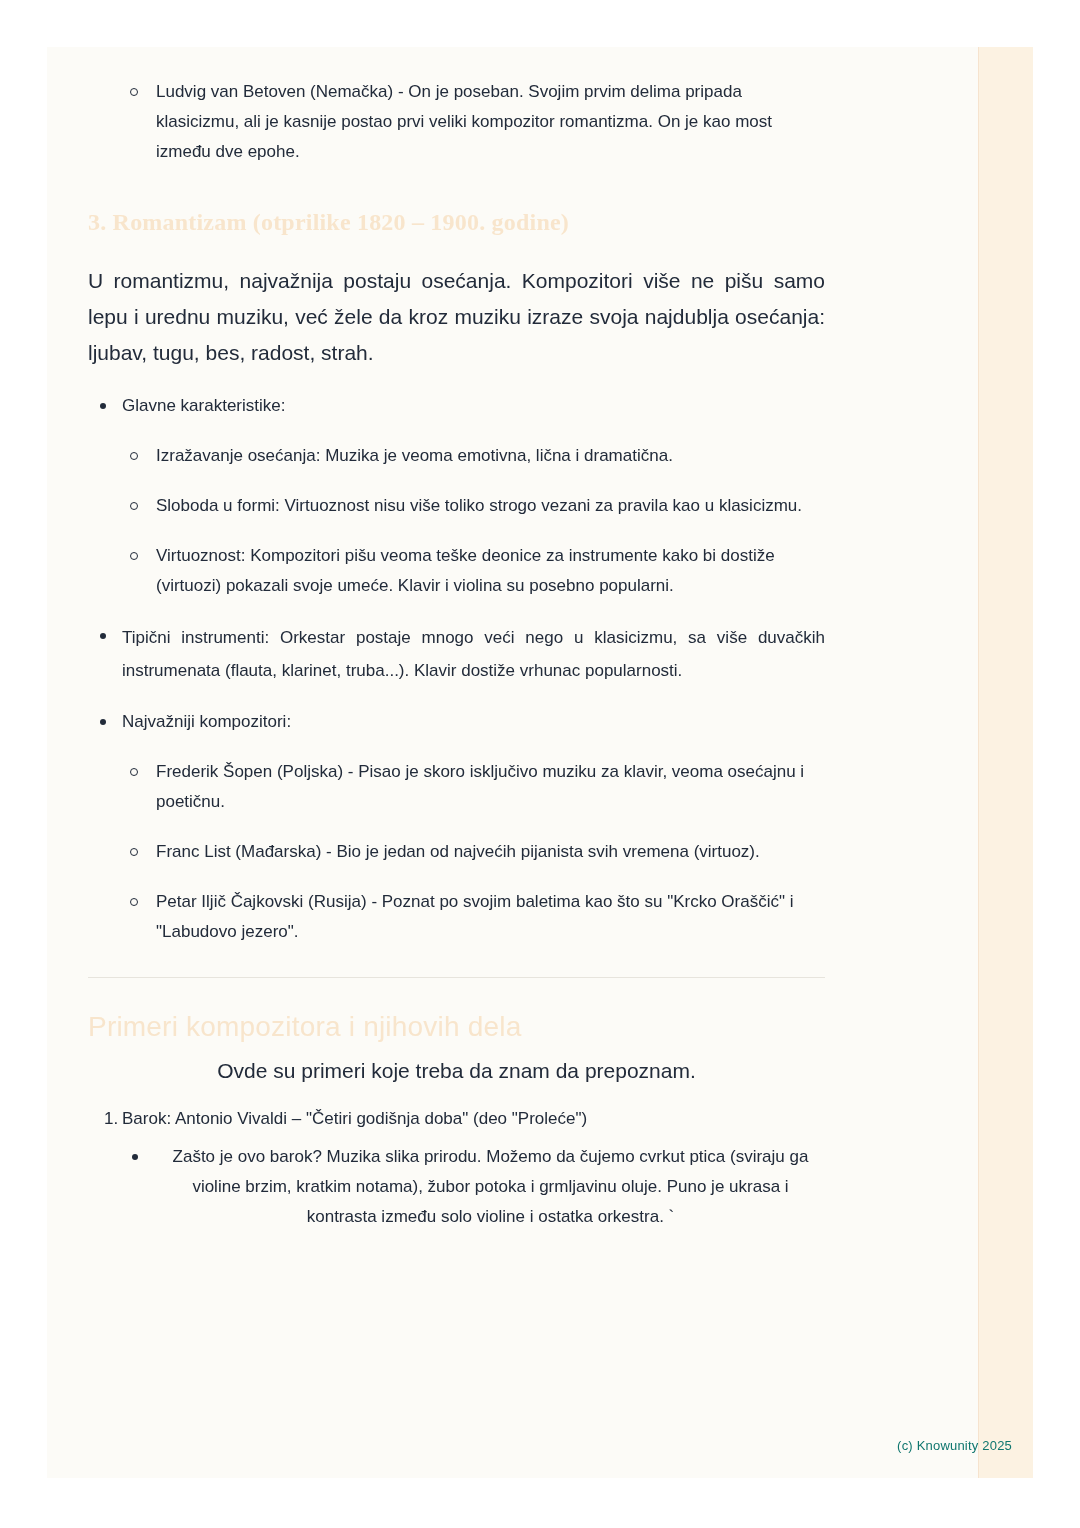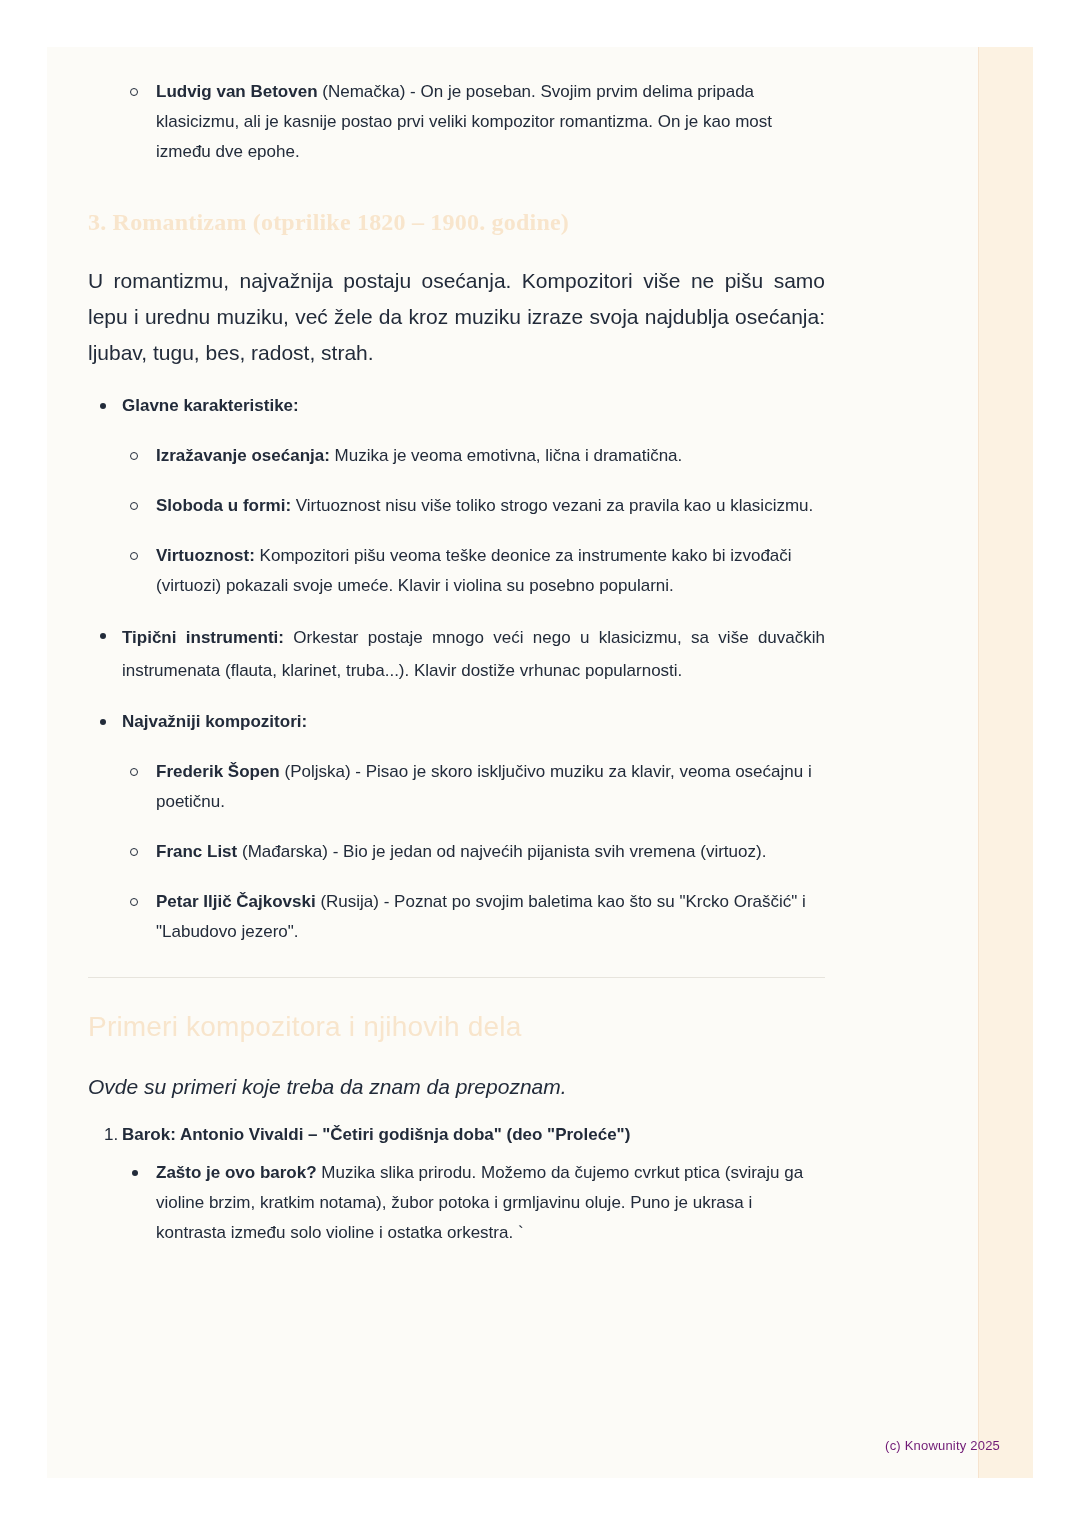--- a/index.html
+++ b/index.html
@@ -11,38 +11,38 @@
     background:#FCFBF7;box-sizing:border-box;
     padding:10px 153px 0 41px;
   }
   .band{
     position:absolute;left:978px;top:47px;width:54px;height:1431px;
     background:#FCF2E2;border-left:1px solid #F6E3CE;
   }
   .h2{font-size:24px;line-height:34px;font-weight:700;color:#F8E5CC;margin:38px 0 0 0;letter-spacing:.2px;font-family:Liberation Serif, serif;}
   .h1{font-size:28px;line-height:38px;font-weight:400;color:#F8E5CC;margin:30px 0 0 0;letter-spacing:.2px;}
   .para{font-size:21px;line-height:36px;text-align:justify;margin:24px 0 0 0;}
-  .para.nojust{text-align:left;line-height:30px;margin-top:26px;font-style:italic;}
+  .para.nojust{text-align:center;line-height:30px;margin-top:10px;}
   .li{display:flex;align-items:flex-start;font-size:17px;line-height:30px;margin-top:20px;}
   .li .t{flex:1;}
   .li1{padding-left:12px;}
   .li1 .mw{width:22px;flex:0 0 22px;}
   .li2{padding-left:42px;}
   .li2 .mw{width:26px;flex:0 0 26px;}
   .liol{padding-left:16px;}
   .liol .mw{width:18px;flex:0 0 18px;font-weight:400;}
-  .lisub{padding-left:44px;margin-top:8px;}
+  .lisub{padding-left:44px;margin-top:8px;text-align:center;}
   .lisub .mw{width:24px;flex:0 0 24px;}
   .dot{display:block;width:6px;height:6px;border-radius:50%;background:#222B3A;margin-top:12px;}
   .ring{display:block;width:6px;height:6px;border-radius:50%;border:1.5px solid #222B3A;margin-top:11px;}
-  .b{font-weight:700;}
+  .b{font-weight:400;}
   .just{text-align:justify;line-height:33px;}
   .divider{border:none;border-top:1px solid #E7E4DD;margin:30px 0 0 0;}
   .watermark{
-    position:absolute;right:80px;top:1438px;font-size:13px;color:#701a75;letter-spacing:.2px;
+    position:absolute;right:68px;top:1438px;font-size:13px;color:#0f766e;letter-spacing:.2px;
   }
 </style>
 </head>
 <body>
 
 <div class="canvas">
 
   <div class="page">
 
     <div class="li li2">
@@ -72,21 +72,21 @@
     <div class="li li2">
       <span class="mw">
           <i class="ring"></i>
         </span>
       <div class="t"><span class="b">Sloboda u formi:</span><span> Virtuoznost nisu više toliko strogo vezani za pravila kao u klasicizmu.</span></div>
     </div>
     <div class="li li2">
       <span class="mw">
           <i class="ring"></i>
         </span>
-      <div class="t"><span class="b">Virtuoznost:</span><span> Kompozitori pišu veoma teške deonice za instrumente kako bi izvođači (virtuozi) pokazali svoje umeće. Klavir i violina su posebno popularni.</span></div>
+      <div class="t"><span class="b">Virtuoznost:</span><span> Kompozitori pišu veoma teške deonice za instrumente kako bi dostiže (virtuozi) pokazali svoje umeće. Klavir i violina su posebno popularni.</span></div>
     </div>
 
     <div class="li li1">
       <span class="mw">
           <i class="dot"></i>
         </span>
       <div class="t just"><span class="b">Tipični instrumenti:</span><span> Orkestar postaje mnogo veći nego u klasicizmu, sa više duvačkih instrumenata (flauta, klarinet, truba...). Klavir dostiže vrhunac popularnosti.</span></div>
     </div>
 
     <div class="li li1">

